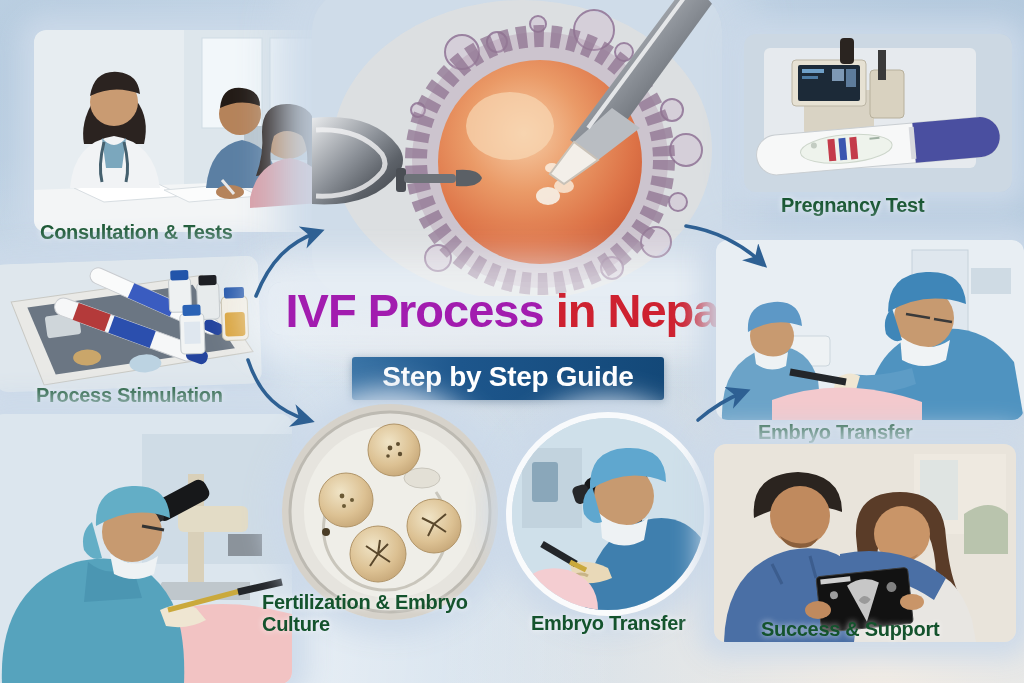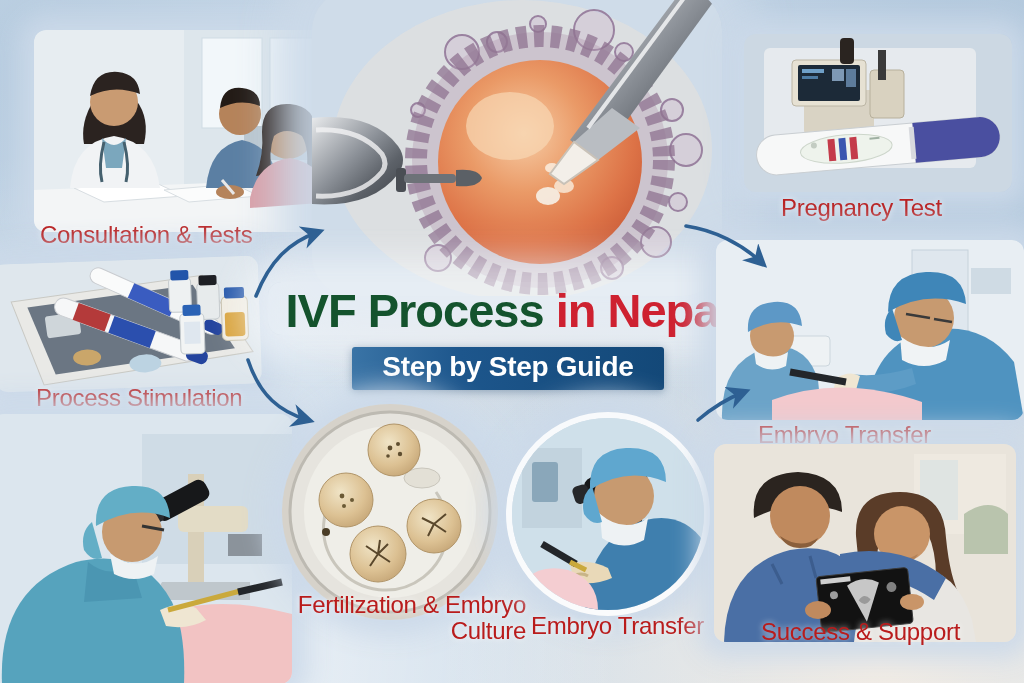--- a/index.html
+++ b/index.html
@@ -14,37 +14,37 @@
       radial-gradient(circle at 40px 60px,   rgba(176,199,220,.8), rgba(176,199,220,0) 40%),
       linear-gradient(160deg,#cfdeec 0%,#c7d8e8 45%,#d3e0ec 100%);
   }
   .photo{
     position:absolute;overflow:hidden;border-radius:12px;
     box-shadow:0 0 26px 16px rgba(203,217,233,.95), inset 0 0 22px 10px rgba(206,220,234,.55);
   }
   .photo svg{display:block;width:100%;height:100%;}
   .round{border-radius:50%;}
   .label{
-    position:absolute;font-weight:400;color:#b91c1c;font-size:24px;letter-spacing:-.3px;
+    position:absolute;font-weight:700;color:#14532d;font-size:20px;letter-spacing:-.3px;
     text-shadow:0 0 6px rgba(255,255,255,.85);white-space:nowrap;
   }
-  .label.wrap{white-space:normal;text-align:right;line-height:1.08;}
+  .label.wrap{white-space:normal;text-align:left;line-height:1.08;}
   .title-wrap{position:absolute;left:258px;top:282px;width:500px;text-align:center;}
   .title-card{
     display:inline-block;padding:4px 18px 0 18px;border-radius:14px;
     background:rgba(250,252,254,.55);
     box-shadow:0 0 32px 26px rgba(250,252,254,.55);
   }
   .title{
     margin:0;font-size:47px;font-weight:700;letter-spacing:-1px;line-height:1.05;white-space:nowrap;
   }
-  .title .blue{color:#14532d;}
+  .title .blue{color:#a21caf;}
   .title .red{color:#ce2130;}
   .banner{
-    display:inline-block;margin-top:12px;padding:4px 30px 7px 30px;border-radius:3px;
+    display:inline-block;margin-top:22px;padding:4px 30px 7px 30px;border-radius:3px;
     background:linear-gradient(90deg,#3a74a6 0%,#1d568c 35%,#134878 100%);
     color:#ffffff;font-size:28px;font-weight:700;letter-spacing:-.3px;
     box-shadow:0 2px 8px rgba(20,60,100,.35);
   }
   .arrows{position:absolute;left:0;top:0;width:1024px;height:683px;pointer-events:none;}
 </style>
 </head>
 <body>
 
 <div class="photo" style="left:34px;top:30px;width:306px;height:202px;">

